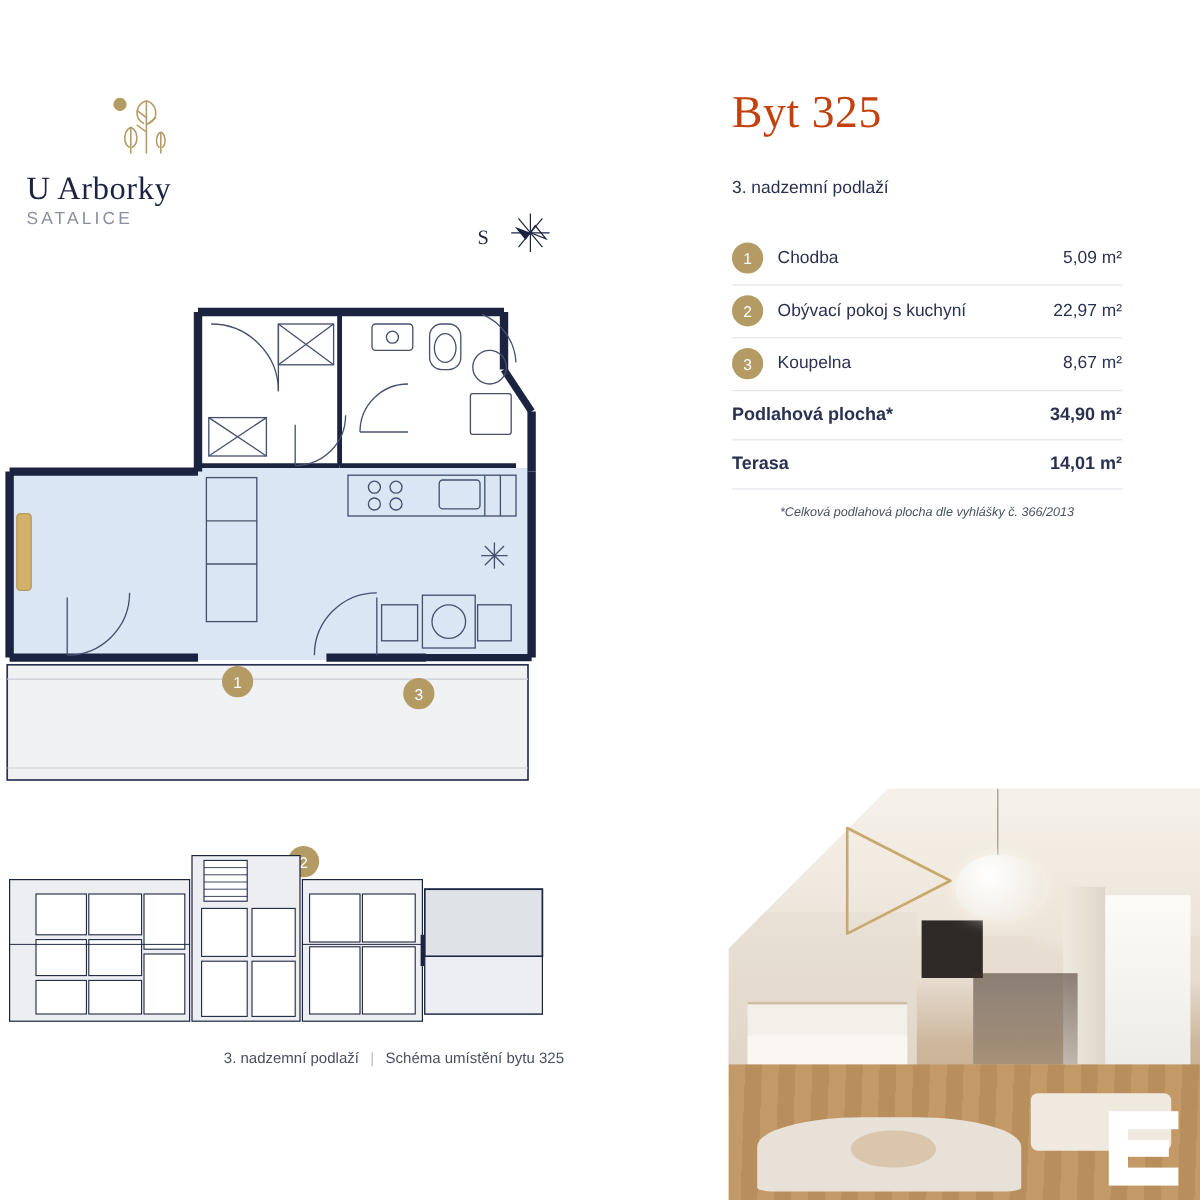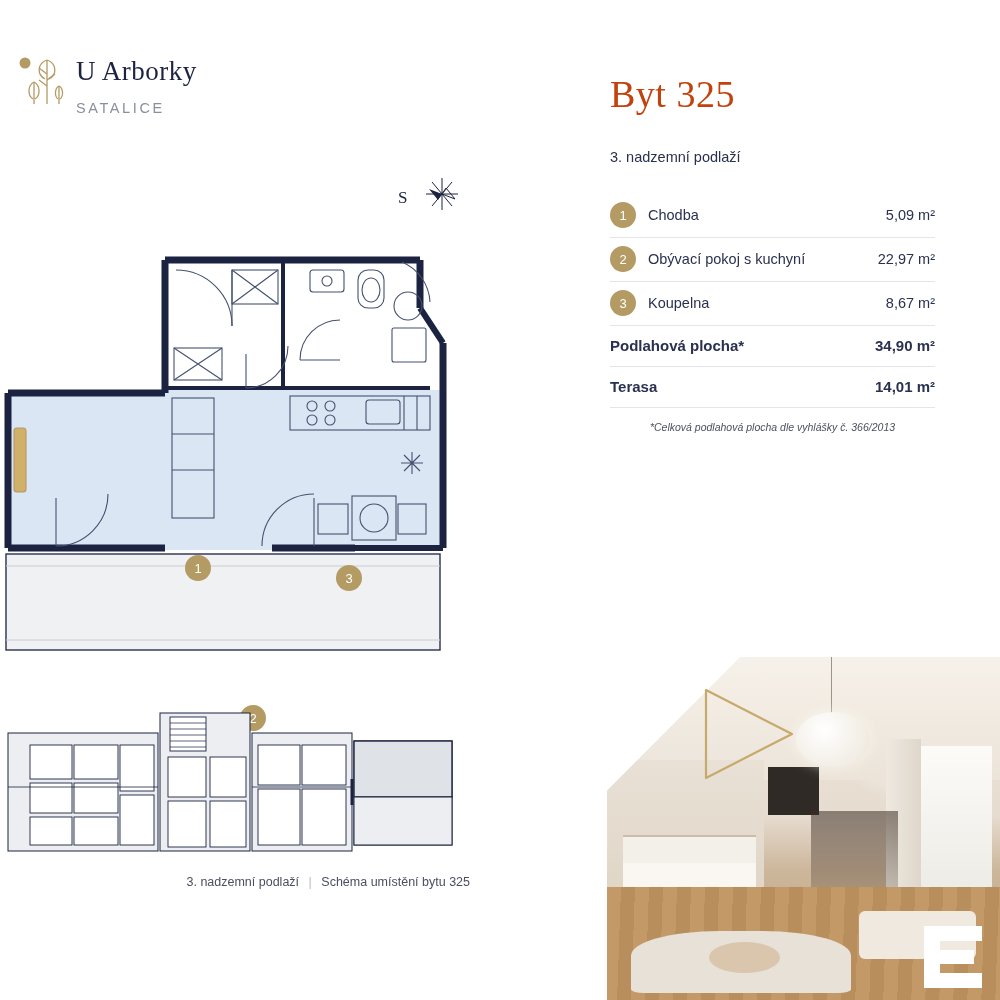--- a/index.html
+++ b/index.html
@@ -18,23 +18,24 @@
   .page {
     position: relative;
     width: 1000px;
     height: 1000px;
   }
 
   
   .logo {
     position: absolute;
     left: 14px;
-    top: 52px;
+    top: 76px;
     display: flex;
-    align-items: flex-start;
+    align-items: flex-end;
+    flex-direction: column;
   }
   .logo-mark {
     width: 54px;
     height: 62px;
     position: relative;
   }
   .logo-text {
     margin-left: 8px;
     padding-top: 6px;
   }
@@ -42,21 +43,21 @@
     font-family: "Liberation Serif", serif;
     font-size: 27px;
     letter-spacing: 0.5px;
     color: #1b2340;
     line-height: 1;
   }
   .logo-sub {
     font-size: 14.5px;
     letter-spacing: 2.6px;
     color: #8a8f9e;
-    margin-top: 15px;
+    margin-top: 4px;
   }
 
   
   .compass {
     position: absolute;
     left: 398px;
     top: 168px;
     width: 80px;
     height: 52px;
   }

